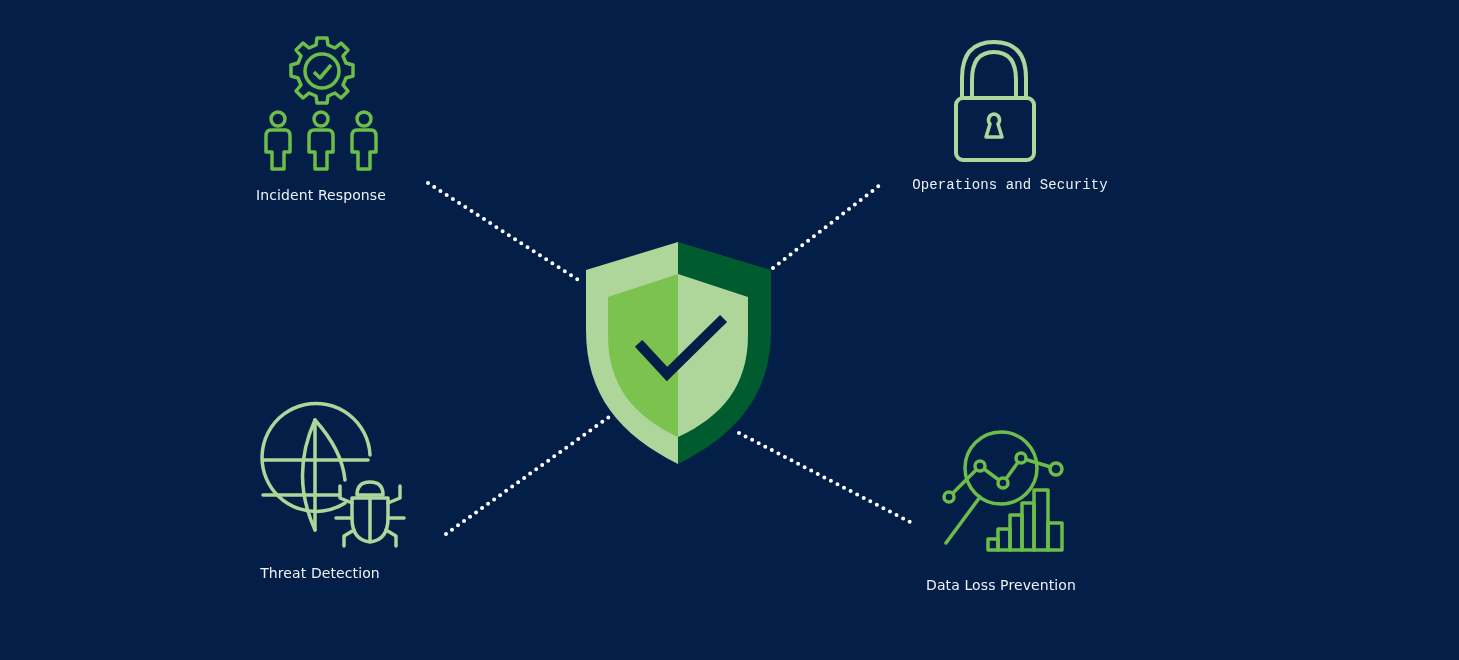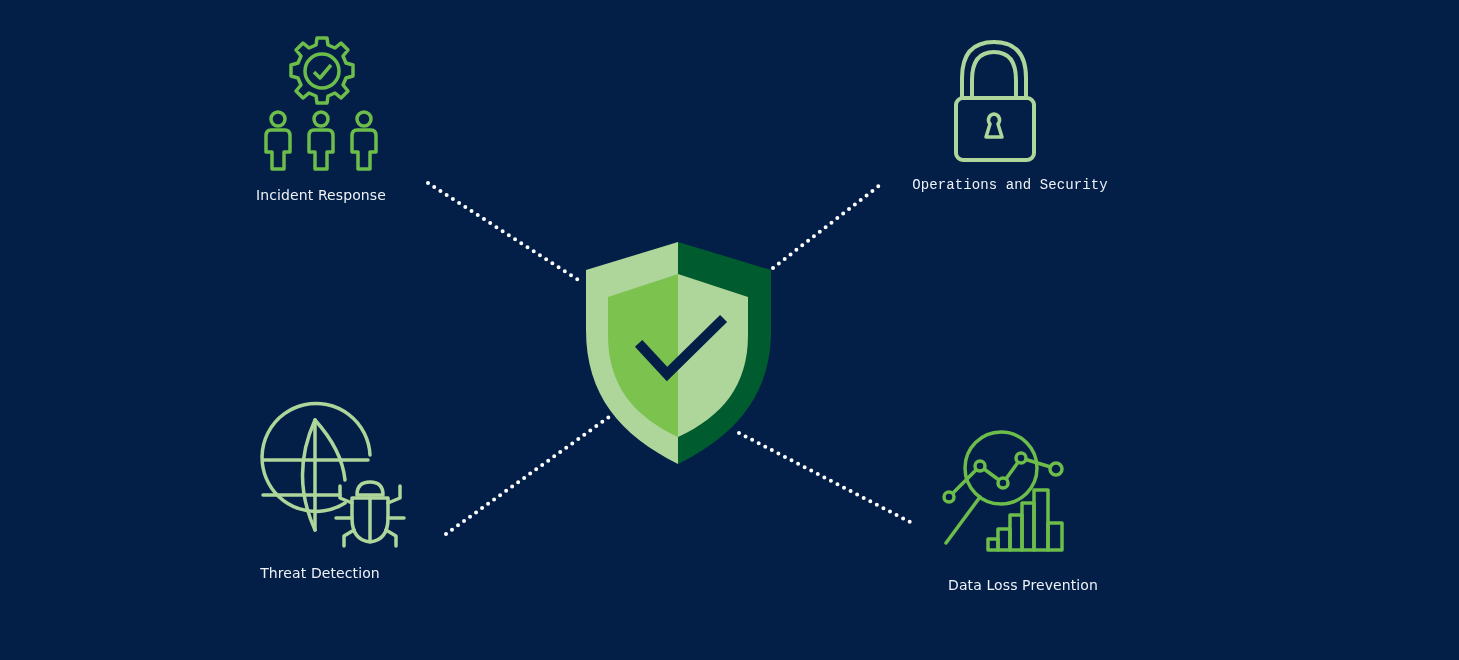--- a/index.html
+++ b/index.html
@@ -100,13 +100,13 @@
     <rect x="1010" y="515" width="12" height="35"></rect>
     <rect x="1022" y="503" width="12" height="47"></rect>
     <rect x="1034" y="490" width="14" height="60"></rect>
     <rect x="1048" y="523" width="14" height="27"></rect>
   </g>
 </svg>
 
 <div class="label" style="left:321px; top:187px;">Incident Response</div>
 <div class="label" style="left:1010px; top:177px;font-family:Liberation Mono, monospace;">Operations and Security</div>
 <div class="label" style="left:320px; top:565px;">Threat Detection</div>
-<div class="label" style="left:1023px; top:577px;">Data Loss Prevention</div>
+<div class="label" style="left:1001px; top:577px;">Data Loss Prevention</div>
 
 </body></html>

